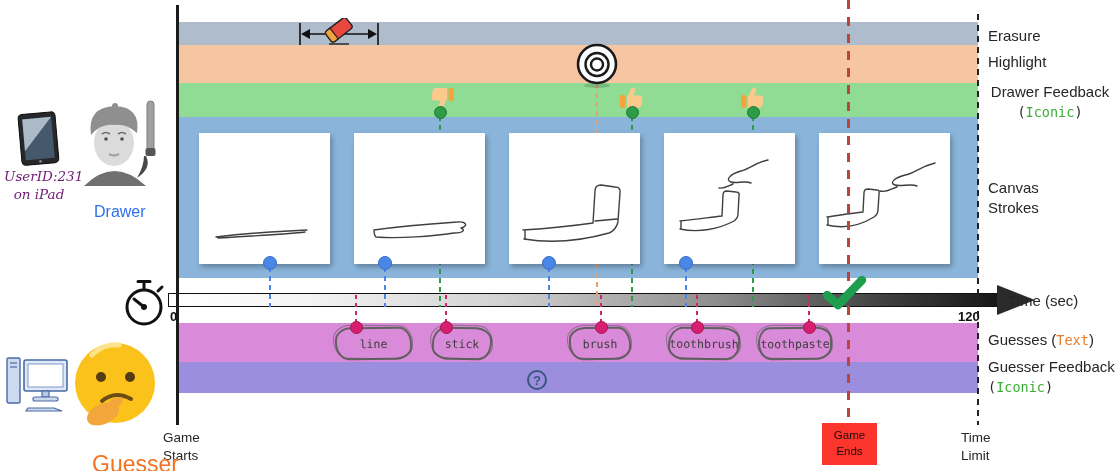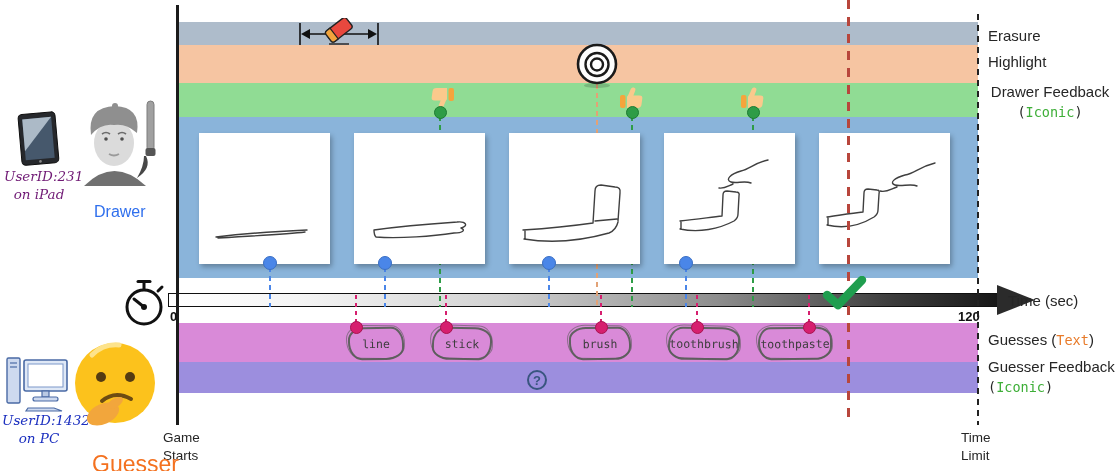--- a/index.html
+++ b/index.html
@@ -165,21 +165,21 @@
     <svg width="131" height="131" viewBox="0 0 131 131">
       <path class="sk" d="M44 79 L45 60 Q45 56 49 56 L58 57 Q61 57 60 61 L59 77 M8 84 C 22 82, 34 80, 44 79 M9 85 L9 92 M8 92 C 25 96, 42 92, 55 84 C 58 82, 59 79, 59 77"></path>
       <path class="sk" d="M116 30 C 100 34, 96 40, 86 42 C 75 45, 70 50, 76 52 C 82 54, 92 50, 98 53 M78 54 C 72 56, 67 60, 61 58"></path>
     </svg>
   </div>
   <div class="dot dot-blue" style="left:263px;top:256px"></div>
   <div class="dot dot-blue" style="left:378px;top:256px"></div>
   <div class="dot dot-blue" style="left:542px;top:256px"></div>
   <div class="dot dot-blue" style="left:679px;top:256px"></div>
 
-  <div class="bubble" style="left:348px;width:56px;border-radius:16px 13px 18px 14px/13px 17px 12px 18px;transform:rotate(-.6deg)">
+  <div class="bubble" style="left:335px;width:77px;border-radius:16px 13px 18px 14px/13px 17px 12px 18px;transform:rotate(-.6deg)">
     <span>line</span>
   </div>
   <div class="bubble" style="left:432px;width:60px;border-radius:14px 17px 13px 18px/17px 13px 18px 12px;transform:rotate(.7deg)">
     <span>stick</span>
   </div>
   <div class="bubble" style="left:569px;width:62px;border-radius:17px 13px 16px 14px/12px 18px 13px 17px;transform:rotate(-.5deg)">
     <span>brush</span>
   </div>
   <div class="bubble" style="left:758px;width:74px;border-radius:13px 16px 18px 14px/17px 13px 14px 18px;transform:rotate(-.4deg)">
     <span>toothpaste</span>
@@ -198,30 +198,34 @@
   <svg class="icon" style="left:821px;top:276px;z-index:10" width="46" height="34" viewBox="0 0 46 34">
     <path d="M6 19 L17 29 L41 4" fill="none" stroke="#1f9e4f" stroke-width="8.5" stroke-linecap="round" stroke-linejoin="round"></path>
   </svg>
 
   <div class="lbl" style="left:988px;top:26px">Erasure</div>
   <div class="lbl" style="left:988px;top:52px">Highlight</div>
   <div class="lbl" style="left:988px;top:82px;width:124px;text-align:center">
     <span>Drawer Feedback</span><br>
     <span class="mono"><span>(</span><span class="iconic">Iconic</span><span>)</span></span>
   </div>
+  <div class="lbl" style="left:988px;top:178px;width:70px">Canvas Strokes</div>
   <div class="lbl" style="left:988px;top:330px">
     <span>Guesses (</span><span class="mono texttag">Text</span><span>)</span>
   </div>
   <div class="lbl" style="left:988px;top:357px;width:129px;text-align:left">
     <span>Guesser Feedback</span><br>
     <span class="mono"><span>(</span><span class="iconic">Iconic</span><span>)</span></span>
   </div>
   <div class="lbl" style="left:961px;top:429px;width:44px;font-size:13.5px">Time Limit</div>
 
   <div class="lbl" style="left:163px;top:429px;width:48px;font-size:13.5px">Game Starts</div>
+  <div class="gameends">
+      <span>Game Ends</span>
+    </div>
 
   <svg class="icon" style="left:16px;top:110px;z-index:11" width="46" height="58" viewBox="0 0 46 58">
     <g transform="rotate(-5 23 29)">
       <rect x="4" y="3" width="37" height="51" rx="4" fill="#26282c" stroke="#0e0e0e"></rect>
       <rect x="8" y="8" width="29" height="41" fill="#46586c"></rect>
       <path d="M8 8 L37 8 L8 40 Z" fill="#c6d3df" opacity=".8"></path>
       <circle cx="22.5" cy="51.5" r="1.4" fill="#888"></circle>
     </g>
   </svg>
   <div class="userid" style="left:4px;top:168px;width:70px;color:#701a75">
@@ -246,24 +250,20 @@
   <svg class="icon" style="left:6px;top:356px;z-index:11" width="66" height="56" viewBox="0 0 66 56">
     <rect x="1" y="2" width="13" height="45" rx="1.5" fill="#cdd9ef" stroke="#4a6aa5" stroke-width="1.4"></rect>
     <line x1="4" y1="7" x2="11" y2="7" stroke="#4a6aa5" stroke-width="1.2"></line>
     <line x1="4" y1="11" x2="11" y2="11" stroke="#4a6aa5" stroke-width="1.2"></line>
     <rect x="18" y="4" width="43" height="31" rx="2" fill="#dfe8f6" stroke="#4a6aa5" stroke-width="1.6"></rect>
     <rect x="22" y="8" width="35" height="23" fill="#fff" stroke="#7c97c9" stroke-width="1"></rect>
     <rect x="36" y="35" width="7" height="6" fill="#b9c9e4" stroke="#4a6aa5" stroke-width="1.2"></rect>
     <rect x="27" y="41" width="25" height="4" rx="2" fill="#cdd9ef" stroke="#4a6aa5" stroke-width="1.2"></rect>
     <path d="M22 52 l26 0 l8 3 l-36 0 z" fill="#cdd9ef" stroke="#4a6aa5" stroke-width="1.2"></path>
   </svg>
-  <div class="userid" style="left:2px;top:412px;width:74px;color:#1b2fbf">
-    <span>UserID:1432</span><br>
-    <span>on PC</span>
-  </div>
   <svg class="icon" style="left:74px;top:337px;z-index:11" width="82" height="96" viewBox="0 0 82 96">
     <circle cx="41" cy="46" r="40" fill="#fcc21c"></circle>
     <path d="M18 18 A 34 34 0 0 1 45 8" stroke="#fde38b" stroke-width="5" fill="none" stroke-linecap="round"></path>
     <circle cx="27" cy="40" r="5" fill="#543b12"></circle>
     <circle cx="56" cy="40" r="5" fill="#543b12"></circle>
     <path d="M28 64 Q41 53 57 62" stroke="#6d4c13" stroke-width="4" fill="none" stroke-linecap="round"></path>
     <ellipse cx="29" cy="77" rx="17" ry="10" fill="#f2a63c" transform="rotate(-24 29 77)"></ellipse>
     <ellipse cx="41" cy="66" rx="9" ry="4.5" fill="#f2a63c" transform="rotate(-32 41 66)"></ellipse>
   </svg>
   <div class="roletxt" style="left:92px;top:451px;font-size:23px;color:var(--guesser-color)">Guesser</div>

